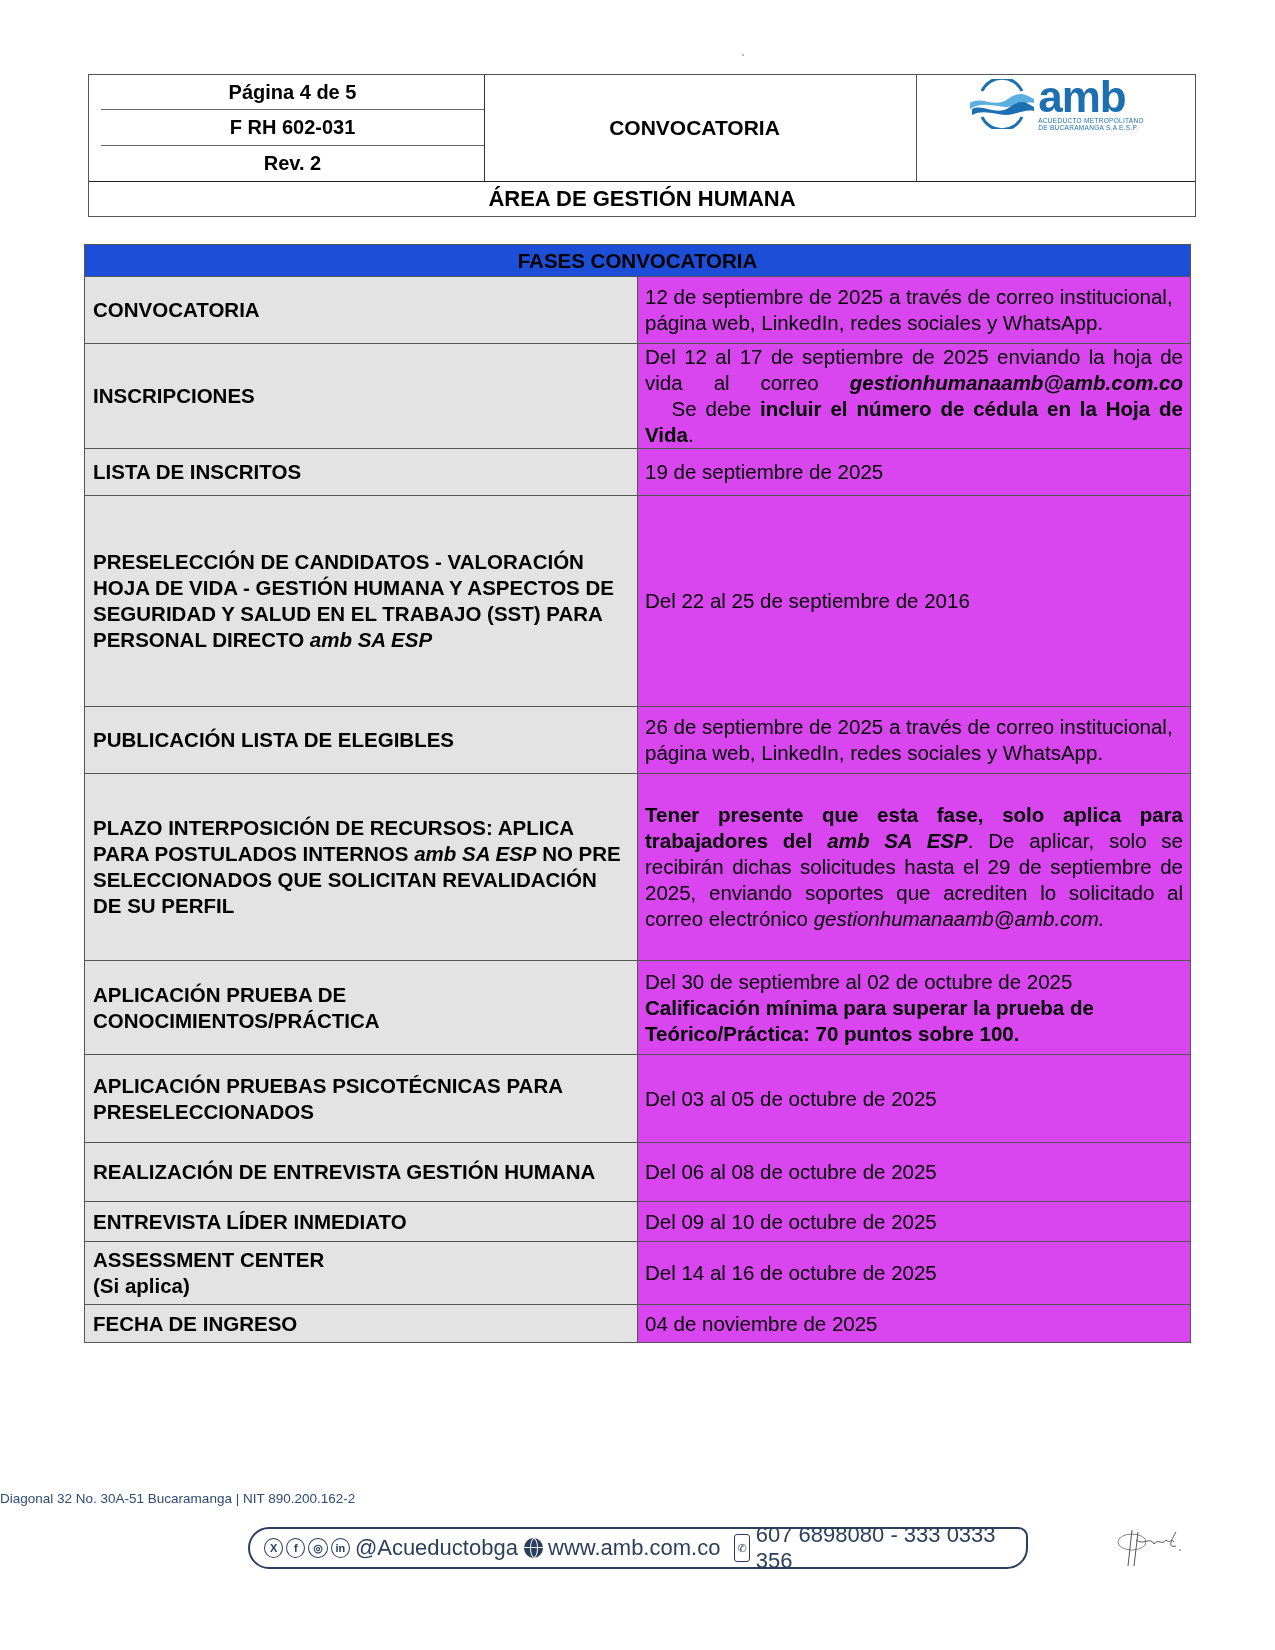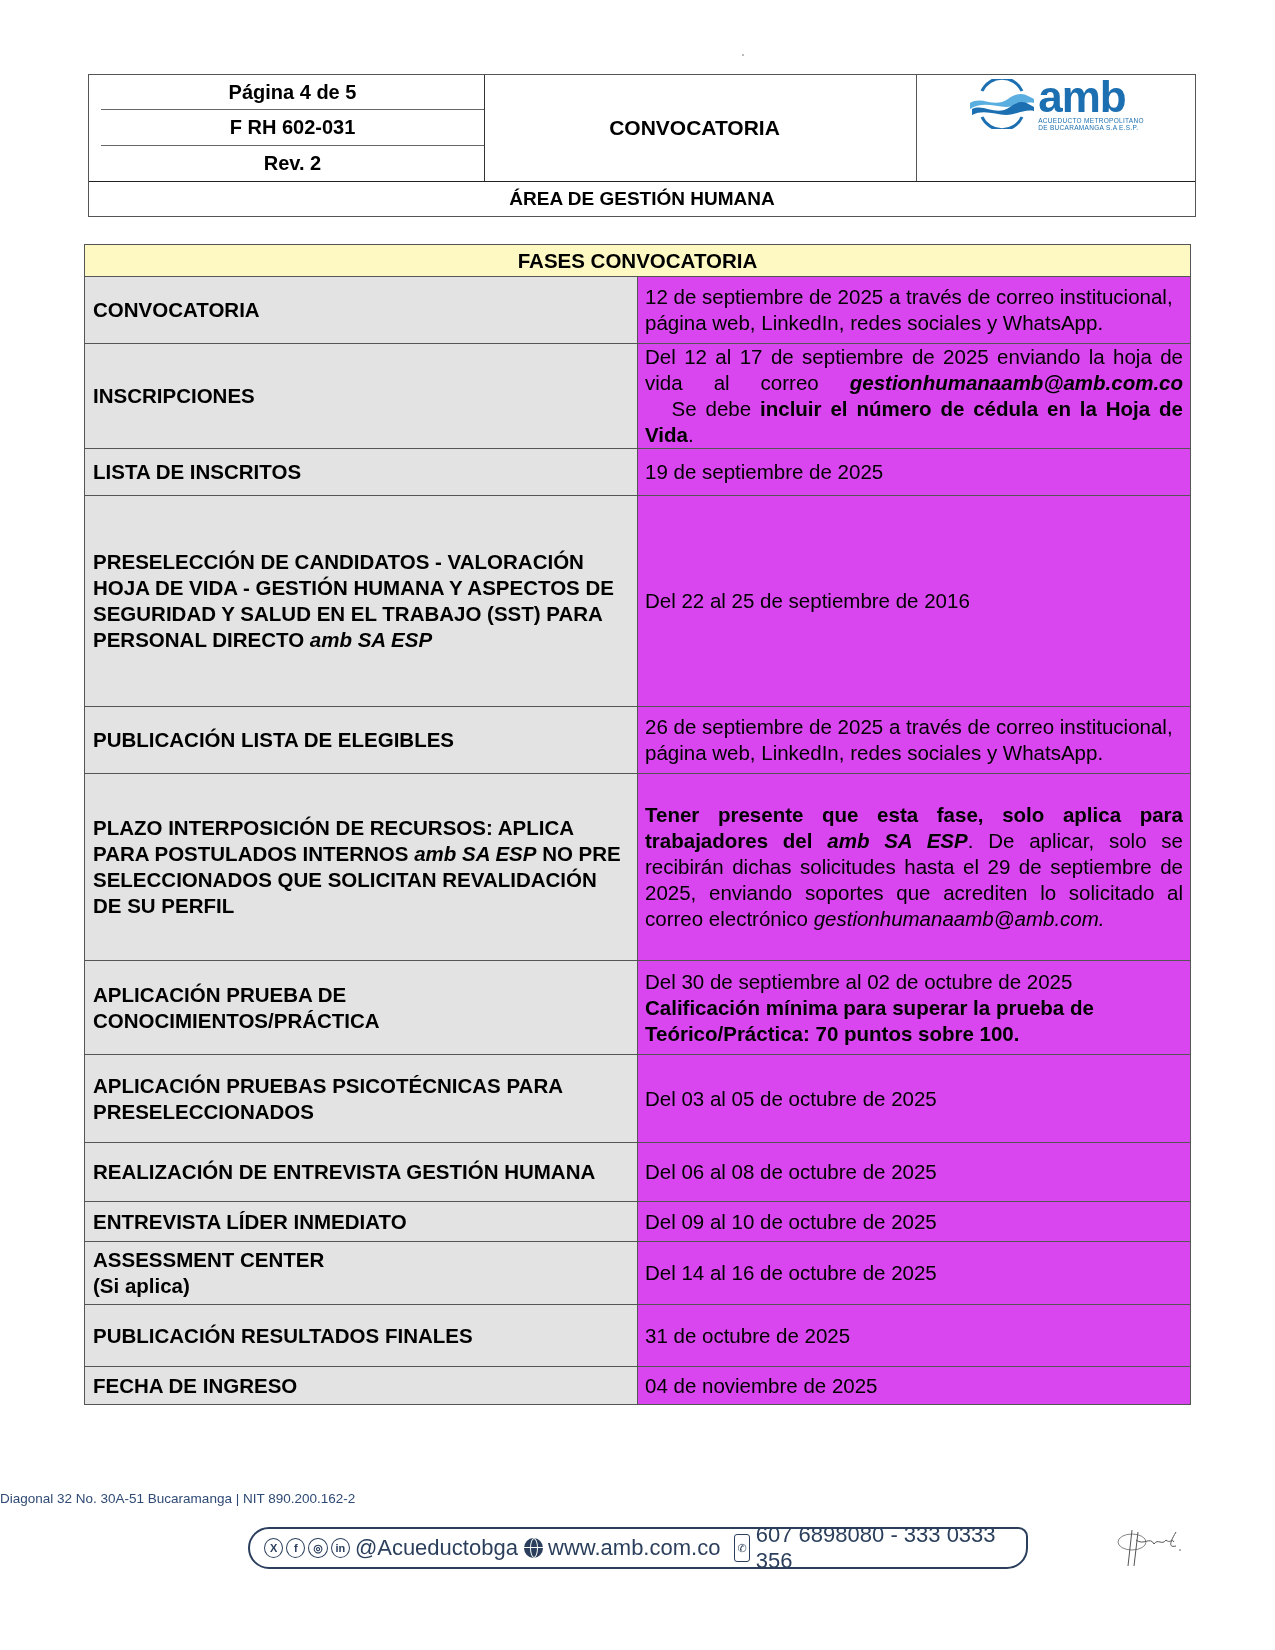--- a/index.html
+++ b/index.html
@@ -8,31 +8,31 @@
 
     .dot { position: absolute; left: 742px; top: 54px; width: 2px; height: 2px; background: #bbb; }
 
     
     .hdr { position: absolute; left: 88px; top: 74px; width: 1108px; height: 143px; border: 1.5px solid #555; }
     .hdr .left { position: absolute; left: 12px; top: 0; width: 384px; height: 106px; border-right: 1.5px solid #333; }
     .hdr .left .cell { height: 35.4px; border-bottom: 1.5px solid #666; display: flex; align-items: center; justify-content: center; font-weight: bold; font-size: 20px; }
     .hdr .left .cell:last-child { border-bottom: none; }
     .hdr .mid { position: absolute; left: 384px; top: 0; width: 444px; height: 106px; border-right: 1.5px solid #555; display: flex; align-items: center; justify-content: center; font-weight: bold; font-size: 21px; }
     .hdr .logo { position: absolute; left: 828px; top: 0; width: 278px; height: 106px; display: flex; align-items: flex-start; justify-content: center; }
-    .hdr .bottom { position: absolute; left: 0; top: 106px; width: 100%; height: 35px; border-top: 1.5px solid #222; display: flex; align-items: center; justify-content: center; font-weight: bold; font-size: 19px; }
+    .hdr .bottom { position: absolute; left: 0; top: 106px; width: 100%; height: 35px; border-top: 1.5px solid #222; display: flex; align-items: center; justify-content: center; font-weight: bold; font-size: 22px; }
 
     .logo-wrap { display: flex; align-items: center; gap: 2px; margin-top: 2px; }
     .logo-text { display: flex; flex-direction: column; }
     .logo-word { font-family: "Liberation Sans", sans-serif; font-weight: bold; font-size: 44px; color: #1c6fb0; line-height: 40px; letter-spacing: -1px; }
     .logo-sub { font-size: 6.5px; color: #1c6fb0; line-height: 7px; letter-spacing: 0.3px; }
 
     
     .fases { position: absolute; left: 84px; top: 244px; width: 1107px; border-collapse: collapse; table-layout: fixed; }
     .fases td, .fases th { border: 1.5px solid #555; font-size: 20.5px; line-height: 26px; vertical-align: middle; }
-    .fases th { background: #fef9c3; font-weight: bold; text-align: center; height: 32px; padding: 0; }
+    .fases th { background: #1d4ed8; font-weight: bold; text-align: center; height: 32px; padding: 0; }
     .fases td.label { background: #e3e3e3; font-weight: bold; width: 384px; padding: 0 8px; }
     .fases td.value { background: #d946ef; padding: 0 7px; }
     .fases td.value.justify { text-align: justify; }
     .b { font-weight: bold; }
     .i { font-style: italic; }
     .bi { font-weight: bold; font-style: italic; }
 
     
     .addr { position: absolute; left: 0; top: 1491px; width: 1275px; text-align: left; font-size: 13.5px; color: #2f4a75; }
     .pill { position: absolute; left: 248px; top: 1527px; width: 780px; height: 42px; border: 2px solid #2b3f5c; border-radius: 22px 10px 22px 22px; display: flex; align-items: center; padding-left: 14px; color: #2b3f5c; font-size: 22px; }
@@ -138,24 +138,20 @@
 
   <tr style="height:63px">
     <td class="label">
           <div>ASSESSMENT CENTER</div>
           <div>(Si aplica)</div>
         </td>
     <td class="value">Del 14 al 16 de octubre de 2025</td>
   </tr>
 
 
-  <tr style="height:62px">
-    <td class="label">PUBLICACIÓN RESULTADOS FINALES</td>
-    <td class="value">31 de octubre de 2025</td>
-  </tr>
 
   <tr style="height:38px">
     <td class="label">FECHA DE INGRESO</td>
     <td class="value">04 de noviembre de 2025</td>
   </tr>
 </tbody>
   </table>
 
 <div class="addr">Diagonal 32 No. 30A-51 Bucaramanga | NIT 890.200.162-2</div>
 

